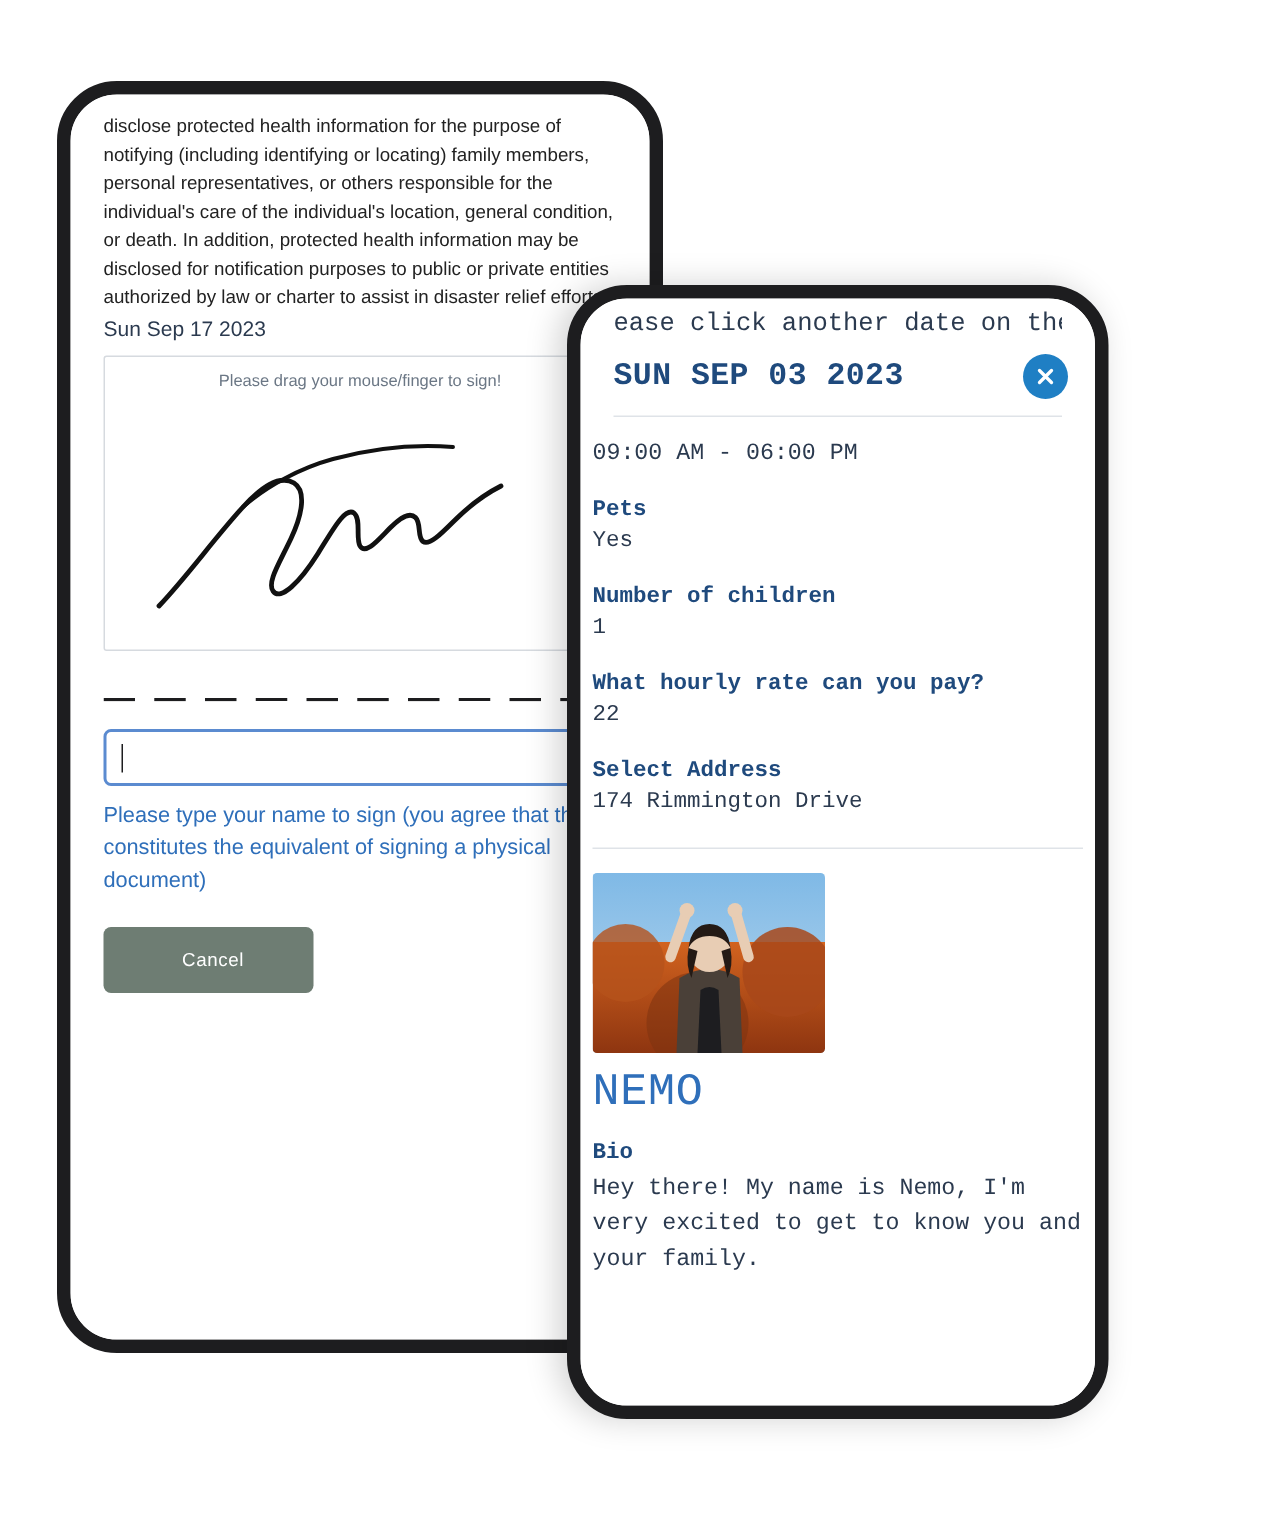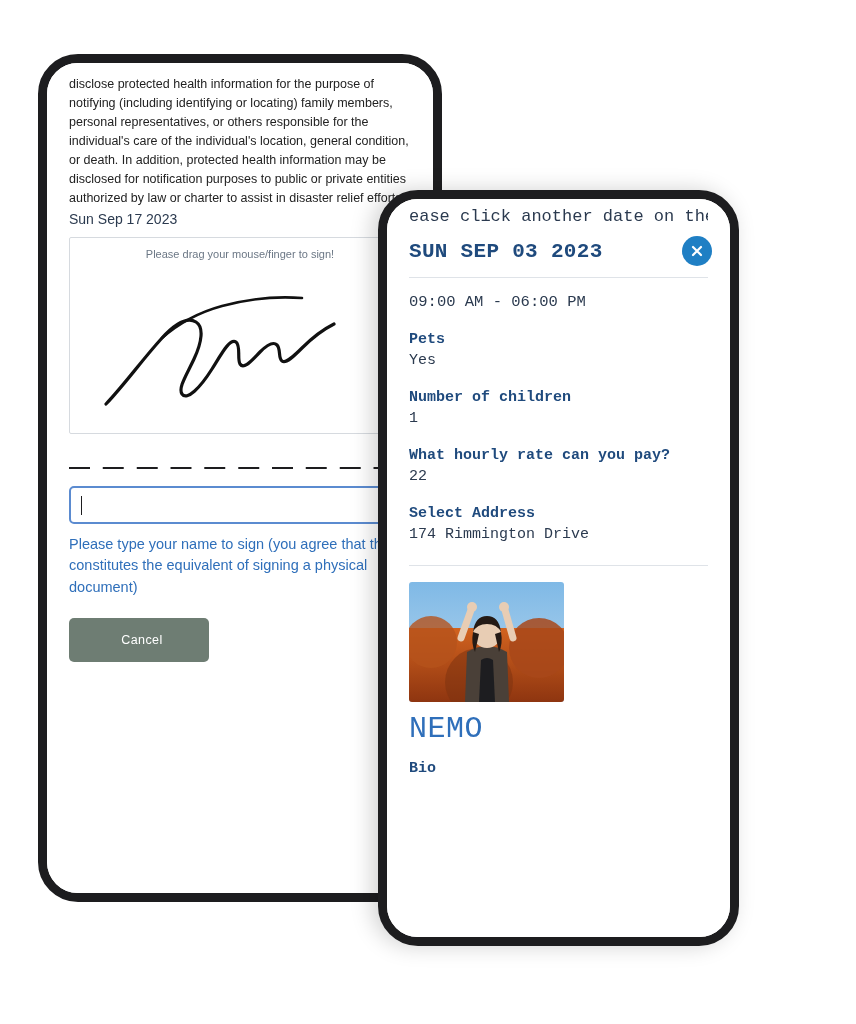--- a/index.html
+++ b/index.html
@@ -205,21 +205,21 @@
     right: 22px;
     height: 1px;
     background: #dfe3e8;
   }
   .detail-body {
     position: absolute;
     top: 90px;
     left: 0;
     right: 0;
     bottom: 0;
-    padding: 0 22px;
+    padding: 0 8px;
     overflow: hidden;
   }
   .time-range {
     font-size: 15.5px;
     color: #2b3a4f;
     margin-top: 4px;
   }
   .field {
     margin-top: 20px;
   }
@@ -370,16 +370,17 @@
           <circle cx="78" cy="52" r="14" fill="#e8cdb4"></circle>
           <path d="M64 50 Q66 34 78 34 Q90 34 92 50 Q88 42 78 42 Q68 42 64 50 Z" fill="#241a15"></path>
           <path d="M64 50 Q62 62 66 70 L70 52 Z" fill="#241a15"></path>
           <path d="M92 50 Q94 62 90 70 L86 52 Z" fill="#241a15"></path>
         </svg>
       </div>
 
       <div class="caregiver-name">NEMO</div>
 
       <div class="bio-label">Bio</div>
+      <div class="bio-text">Hey there! My name is Nemo, I'm very excited to get to know you and your family.</div>
 
     </div>
   </div>
 </div>
 
 </body></html>

